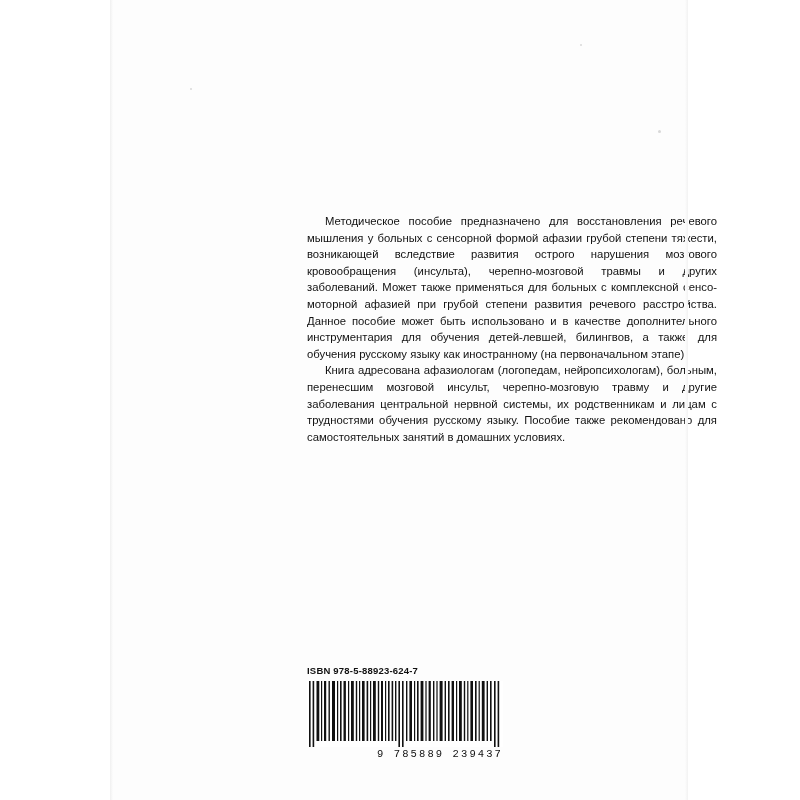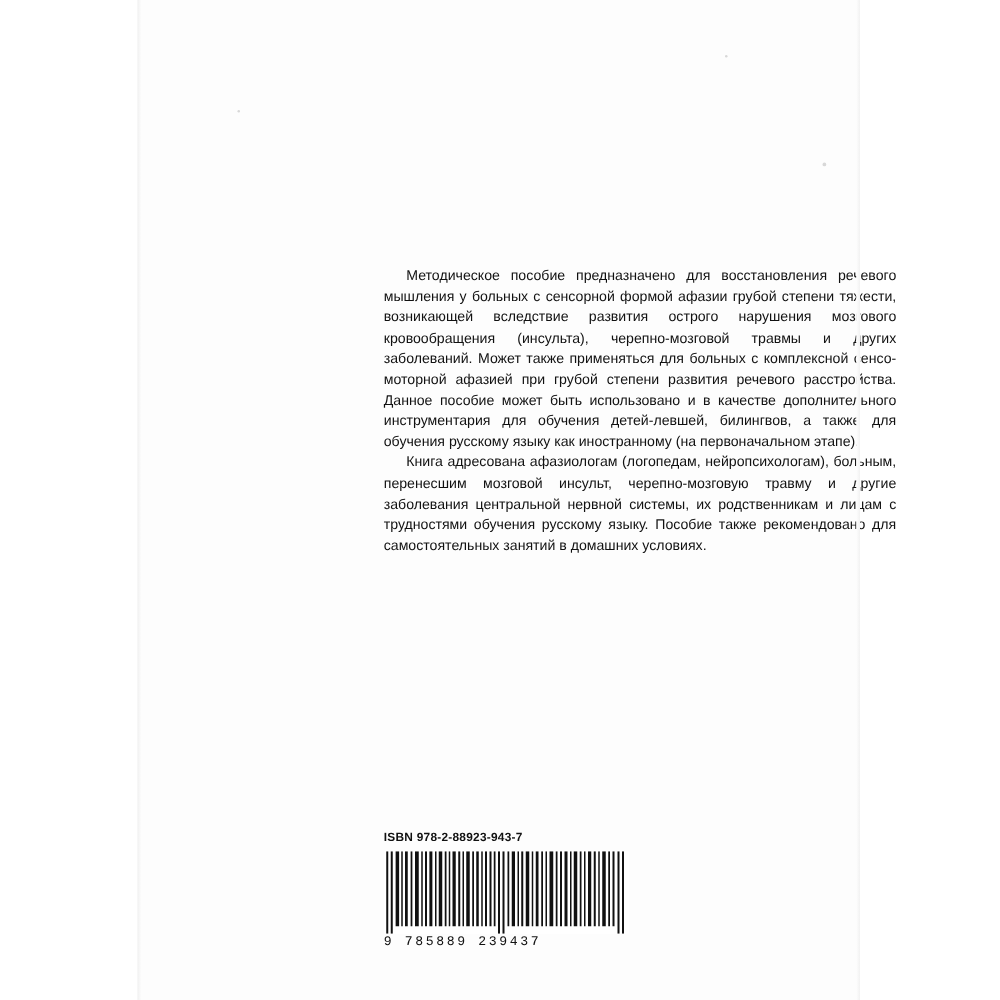--- a/index.html
+++ b/index.html
@@ -96,21 +96,21 @@
   }
   #barcode .bars {
     position: absolute;
     left: 0; top: 0;
     width: 196px;
     height: 66px;
     display: block;
   }
   #barcode-digits {
     width: 196px;
-    text-align: left;
+    text-align: right;
     font-family: "Liberation Mono", monospace;
     font-size: 10.5px;
     letter-spacing: 2.1px;
     color: #111111;
     margin-top: 1px;
   }
 </style>
 </head>
 <body>
 
@@ -121,21 +121,21 @@
     <span class="speck" style="left:80px; top:88px; width:2px; height:2px;"></span>
     <span class="speck" style="left:548px; top:130px; width:3px; height:3px;"></span>
     <span class="speck" style="left:470px; top:44px; width:2px; height:2px;"></span>
 
     <div id="blurb">
       <p>Методическое пособие предназначено для восстановления речевого мышления у больных с сенсорной формой афазии грубой степени тяжести, возникающей вследствие развития острого нарушения мозгового кровообращения (инсульта), черепно-мозговой травмы и других заболеваний. Может также применяться для больных с комплексной сенсо-моторной афазией при грубой степени развития речевого расстройства. Данное пособие может быть использовано и в качестве дополнительного инструментария для обучения детей-левшей, билингвов, а также для обучения русскому языку как иностранному (на первоначальном этапе).</p>
       <p>Книга адресована афазиологам (логопедам, нейропсихологам), больным, перенесшим мозговой инсульт, черепно-мозговую травму и другие заболевания центральной нервной системы, их родственникам и лицам с трудностями обучения русскому языку. Пособие также рекомендовано для самостоятельных занятий в домашних условиях.</p>
     </div>
 
     <div id="isbn-block">
-      <div id="isbn-text">ISBN 978-2-88923-943-7</div>
+      <div id="isbn-text">ISBN 978-5-88923-624-7</div>
 
       <div id="barcode">
         <svg class="bars" viewBox="0 0 196 66" preserveAspectRatio="none">
           <g fill="#111111">
             <rect x="2" y="0" width="1.6" height="66"></rect>
             <rect x="5.6" y="0" width="1.6" height="66"></rect>
             <rect x="9.5" y="0" width="2.8" height="60"></rect>
             <rect x="14" y="0" width="1.2" height="60"></rect>
             <rect x="17" y="0" width="2.2" height="60"></rect>
             <rect x="21.5" y="0" width="1.4" height="60"></rect>

